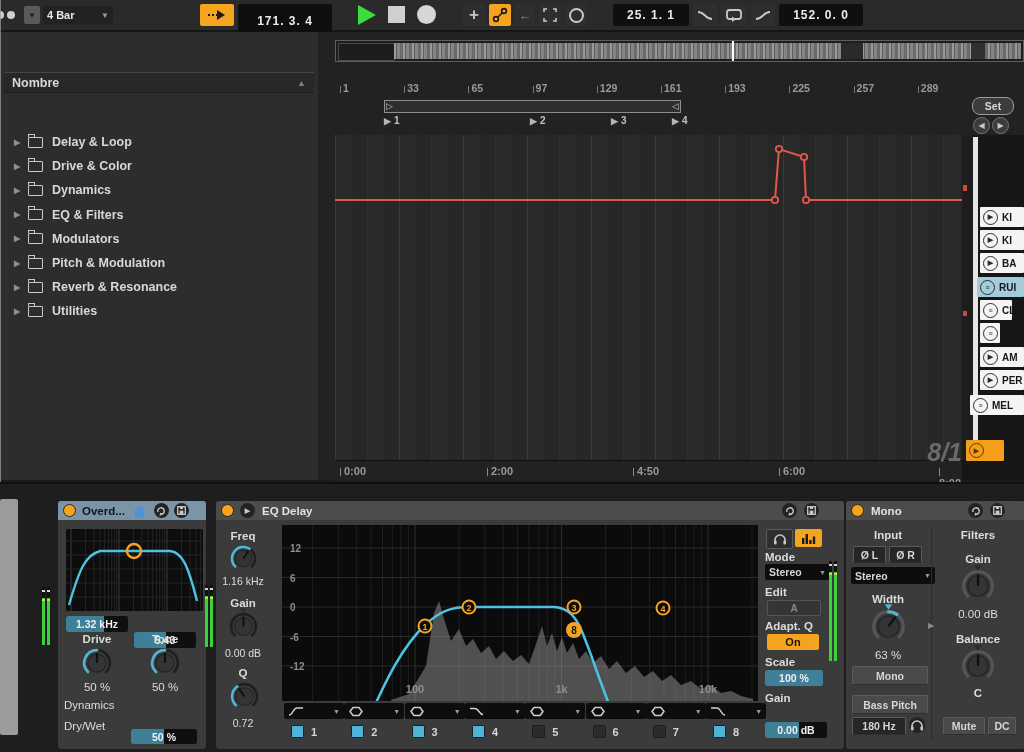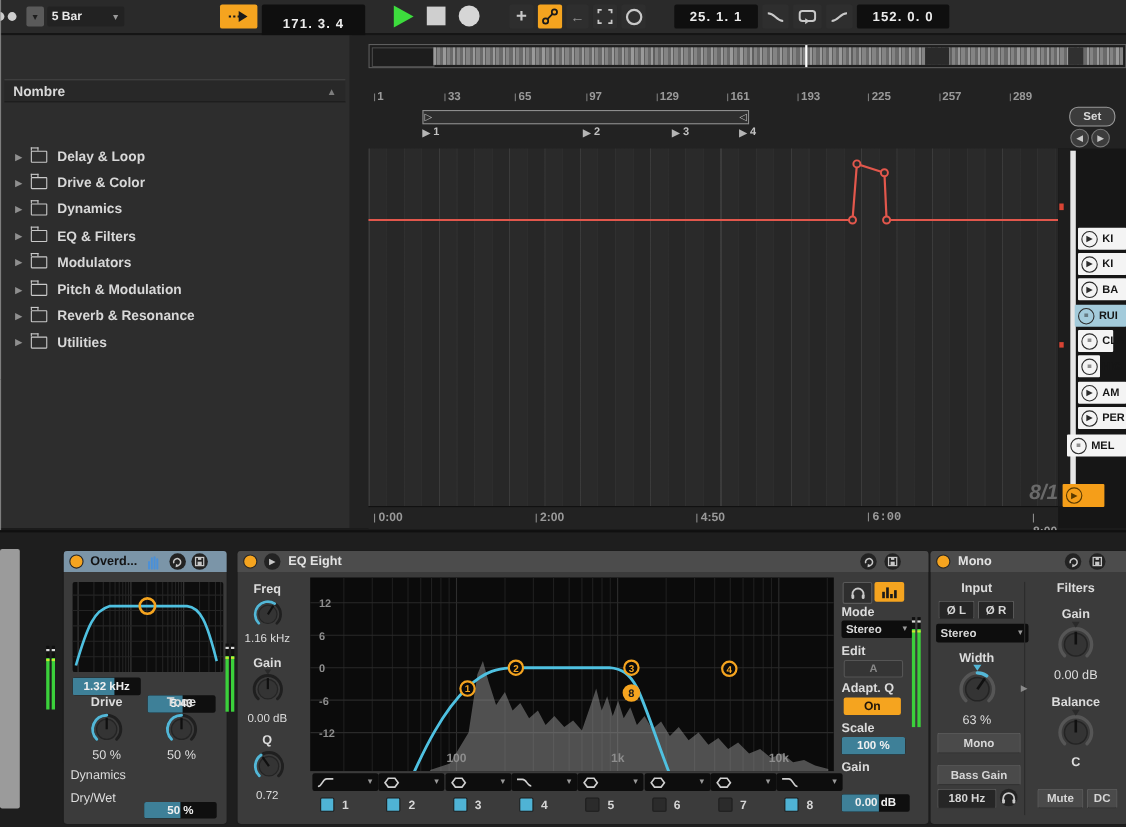--- a/index.html
+++ b/index.html
@@ -53,21 +53,21 @@
 
 <div id="app">
 
   <div class="abs" style="left:0;top:0;width:1024px;height:30px;background:#2a2a2a;border-bottom:2px solid #151515;">
     <div class="abs" style="left:-4px;top:10px;width:22px;height:10px;">
       <span style="position:absolute;left:0;top:1px;width:8px;height:8px;border-radius:50%;background:#cfcfcf;"></span>
       <span style="position:absolute;left:11px;top:1px;width:8px;height:8px;border-radius:50%;background:#cfcfcf;"></span>
     </div>
     <div class="abs tbtn" style="left:24px;top:6px;width:16px;height:18px;background:#5a5a5a;color:#1d1d1d;font-size:8px;">▼</div>
     <div class="abs ddown" style="left:43px;top:6px;width:62px;height:18px;background:#222;">
-      <span style="color:#e8e8e8;font-size:11px;">5 Bar</span>
+      <span style="color:#e8e8e8;font-size:11px;">4 Bar</span>
       <span style="color:#9a9a9a;font-size:8px;">▼</span>
     </div>
     <div class="abs tbtn on" style="left:200px;top:4px;width:34px;height:22px;" id="ic-follow">
         <svg width="22" height="14" viewBox="0 0 22 14">
           <line x1="2" y1="7" x2="13" y2="7" stroke="#1a1a1a" stroke-width="2" stroke-dasharray="2,2"></line>
           <polygon points="11,2 11,12 19,7" fill="#1a1a1a"></polygon>
         </svg>
       </div>
     <div class="abs fld" style="left:238px;top:4px;width:94px;height:34px;">171. 3. 4</div>
     <div class="abs" style="left:358px;top:5px;width:0;height:0;border-left:18px solid #3ddc3d;border-top:10px solid transparent;border-bottom:10px solid transparent;"></div>
@@ -221,24 +221,24 @@
         <circle cx="779" cy="149" r="3.2" fill="#2a2a2a" stroke="#e2574c" stroke-width="1.8"></circle>
         <circle cx="804" cy="157" r="3.2" fill="#2a2a2a" stroke="#e2574c" stroke-width="1.8"></circle>
         <circle cx="806" cy="200" r="3.2" fill="#2a2a2a" stroke="#e2574c" stroke-width="1.8"></circle>
       </svg>
     </div>
 
   <div class="abs" style="left:335px;top:460px;width:627px;height:20px;background:#222;border-top:1px solid #111;" id="time-ruler">
       <span class="timelbl" style="left: 5px; top: 4px;">0:00</span>
       <span class="timelbl" style="left: 152px; top: 4px;">2:00</span>
       <span class="timelbl" style="left: 298px; top: 4px;">4:50</span>
-      <span class="timelbl" style="left: 454px; top: 4px; font-family: Liberation Mono, monospace;">6:00</span>
+      <span class="timelbl" style="left: 444px; top: 4px;">6:00</span>
       <span class="timelbl" style="left: 604px; top: 4px;">8:00</span>
     </div>
-  <div class="abs" style="left:920px;top:438px;width:42px;text-align:right;color:#6a6a6a;font-size:19px;font-weight:bold;font-style:italic;">8/1</div>
+  <div class="abs" style="left:920px;top:438px;width:42px;text-align:right;color:#6a6a6a;font-size:25px;font-weight:bold;font-style:italic;">8/1</div>
 
   <div class="abs" style="left:962px;top:135px;width:62px;height:345px;background:#161616;">
     <div style="position:absolute;left:0;top:0;width:11px;height:325px;background:#1d1d1d;">
       <div style="position:absolute;left:1px;top:50px;width:4px;height:6px;background:#d84434;"></div>
       <div style="position:absolute;left:1px;top:176px;width:4px;height:5px;background:#d84434;"></div>
     </div>
     <div style="position:absolute;left:11px;top:2px;width:5px;height:323px;background:#e6e6e6;"></div>
   </div>
   <div id="track-headers">
       <div class="hdr-row" style="left: 980px; top: 207px; width: 44px; height: 20px; background: rgb(244, 244, 244);">
@@ -381,21 +381,21 @@
     <div class="abs lbl" style="left:6px;top:219px;">Dry/Wet</div>
 
   </div>
 
   <div class="abs dev" style="left:215px;top:500px;width:628px;height:248px;">
     <div class="devtitle" style="background:#4c4c4c;color:#0e0e0e;">
       <span class="led" style="margin:0 6px 0 5px;"></span>
       <span class="circ-ic" style="margin-right:7px;">
           <span style="color:#c8c8c8;font-size:7px;">▶</span>
         </span>
-      <span style="color:#e2e2e2;">EQ Eight</span>
+      <span style="color:#e2e2e2;">EQ Delay</span>
       <span class="circ-ic" id="ic-swap2" style="position:absolute;right:47px;">
           <svg width="10" height="10" viewBox="0 0 10 10">
             <path d="M2,6 A3.2,3.2 0 1 1 5,8.2" fill="none" stroke="#c8c8c8" stroke-width="1.4"></path>
             <polygon points="3.6,9.8 6.6,8.6 4,6.6" fill="#c8c8c8"></polygon>
           </svg>
         </span>
       <span class="circ-ic" id="ic-save2" style="position:absolute;right:25px;">
           <svg width="9" height="9" viewBox="0 0 9 9">
             <rect x="0.7" y="0.7" width="7.6" height="7.6" fill="none" stroke="#c8c8c8" stroke-width="1.3"></rect>
             <rect x="2.6" y="4.6" width="3.8" height="3.4" fill="#c8c8c8"></rect>
@@ -660,21 +660,21 @@
           <path d="M8.7,31.3 A16,16 0 1 1 31.3,31.3" stroke="#565656" stroke-width="3.4" fill="none" stroke-linecap="round"></path>
           <path d="M20.0,4.0 A16,16 0 0 1 29.2,6.9" stroke="#53b7d7" stroke-width="3.4" fill="none" stroke-linecap="round"></path>
           <circle cx="20" cy="20" r="11.5" fill="#343434" stroke="#242424" stroke-width="1.5"></circle>
           <g transform="rotate(35.099999999999994 20 20)">
             <line x1="20" y1="20" x2="20" y2="7" stroke="#101010" stroke-width="2.6"></line>
           </g>
           <polygon points="16,-4 24,-4 20,2" fill="#53b7d7"></polygon>
         </svg></div>
     <div class="abs lbl" style="left:4px;top:148px;width:76px;text-align:center;">63 %</div>
     <div class="abs dbtn" style="left:6px;top:165px;width:74px;height:17px;">Mono</div>
-    <div class="abs dbtn" style="left:6px;top:194px;width:74px;height:17px;">Bass Gain</div>
+    <div class="abs dbtn" style="left:6px;top:194px;width:74px;height:17px;">Bass Pitch</div>
     <div class="abs dbtn" style="left:6px;top:216px;width:52px;height:16px;background:#262626;">180 Hz</div>
     <div class="abs circ-ic" style="left:63px;top:216px;width:16px;height:16px;" id="ic-phones2">
         <svg width="14" height="12" viewBox="0 0 14 12">
           <path d="M2,9 V7 a5,5 0 0 1 10,0 V9" fill="none" stroke="#c8c8c8" stroke-width="1.6"></path>
           <rect x="1" y="7.5" width="2.6" height="4" rx="1" fill="#c8c8c8"></rect>
           <rect x="10.4" y="7.5" width="2.6" height="4" rx="1" fill="#c8c8c8"></rect>
         </svg>
       </div>
     <div style="position:absolute;left:85px;top:28px;width:1px;height:212px;background:#2c2c2c;"></div>
     <span style="position:absolute;left:82px;top:120px;color:#8a8a8a;font-size:8px;">▶</span>

